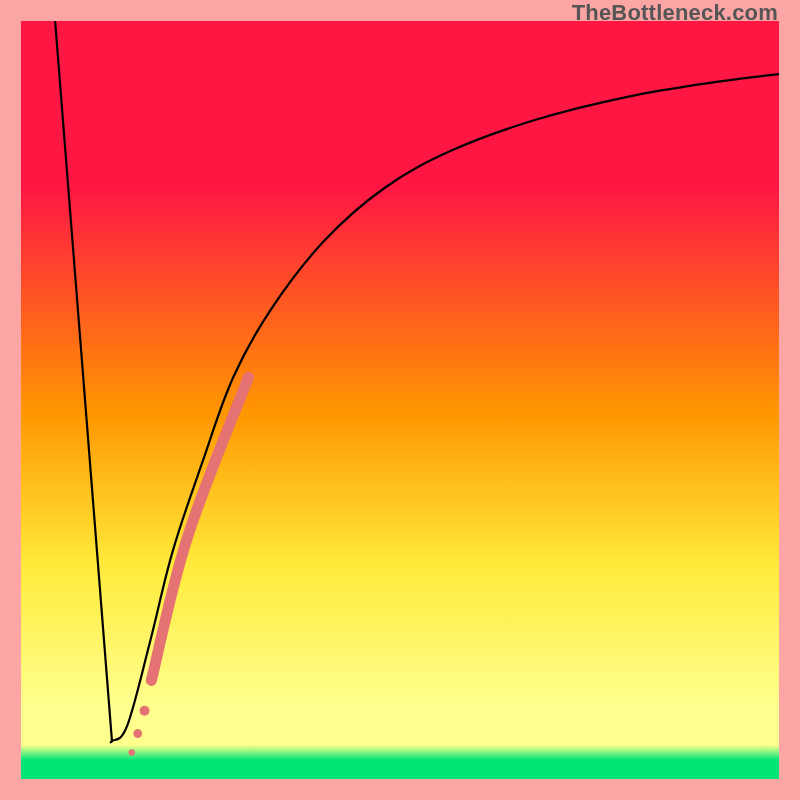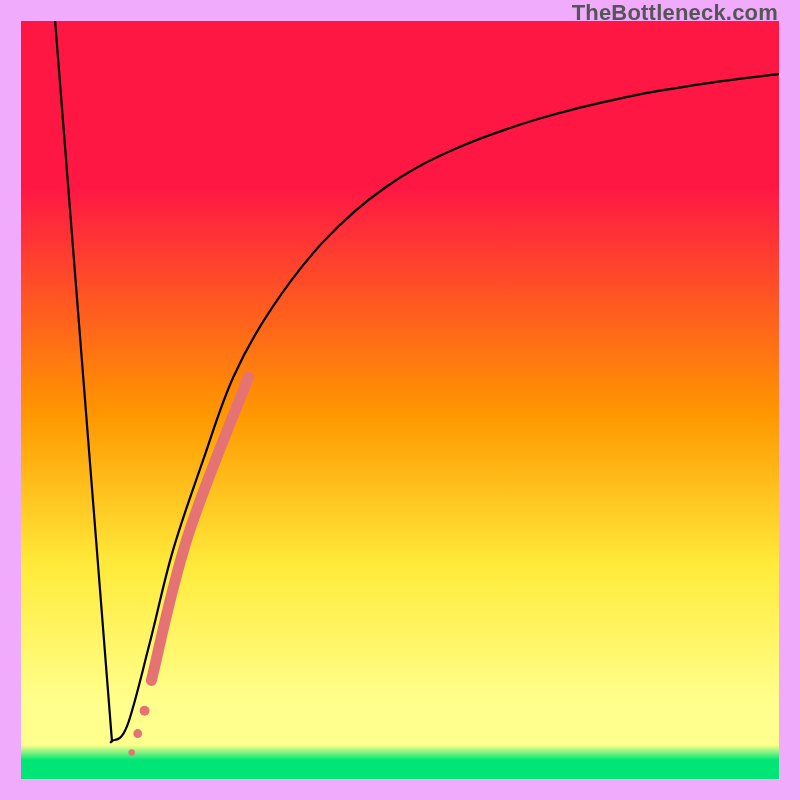--- a/index.html
+++ b/index.html
@@ -7,21 +7,21 @@
     padding: 0;
     width: 800px;
     height: 800px;
     background: #000000;
     overflow: hidden;
   }
   .chart-outer {
     position: relative;
     width: 800px;
     height: 800px;
-    background: #f0abfc;
+    background: #fca5a5;
   }
   .chart-area {
     position: absolute;
     left: 21px;
     top: 21px;
     width: 758px;
     height: 758px;
     overflow: hidden;
   }
   .watermark {

